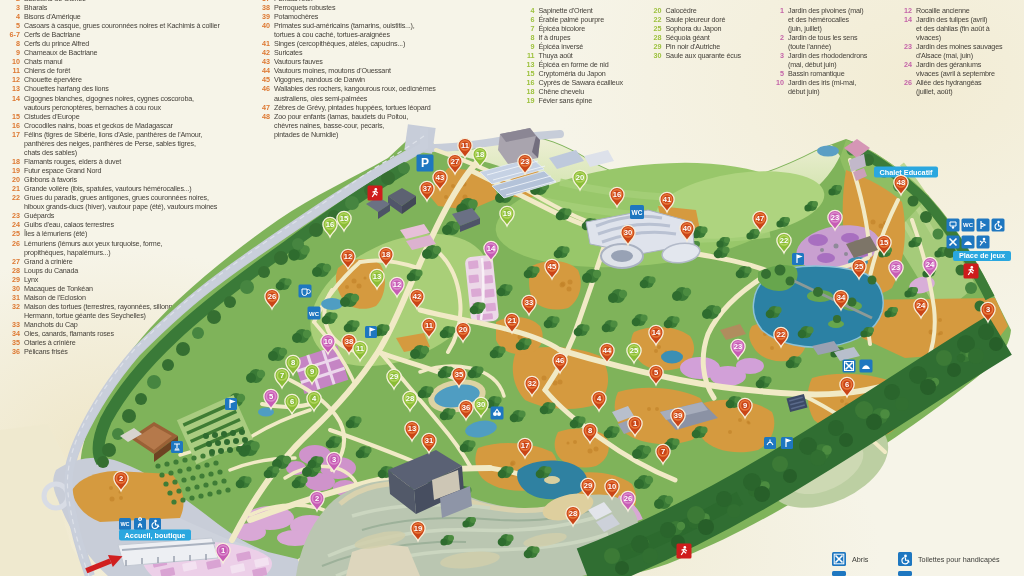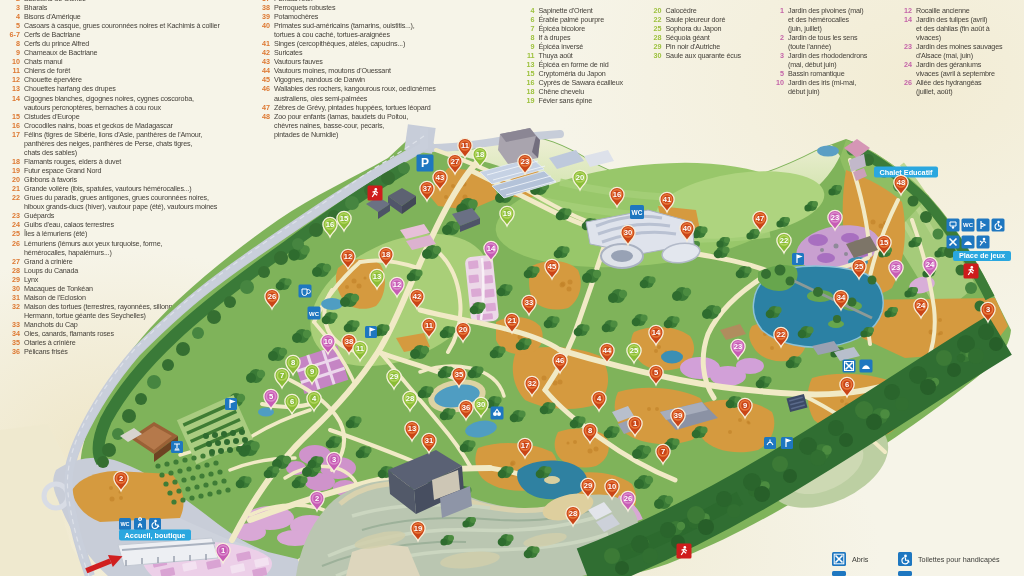--- a/index.html
+++ b/index.html
@@ -62,21 +62,21 @@
 <div class="r">
         <i>11</i>
         <span>Chiens de forêt</span>
       </div>
 <div class="r">
         <i>12</i>
         <span>Chouette épervière</span>
       </div>
 <div class="r">
         <i>13</i>
-        <span>Chouettes harfang des drupes</span>
+        <span>Chouettes harfang des lions</span>
       </div>
 <div class="r">
         <i>14</i>
         <span>Cigognes blanches, cigognes noires, cygnes coscoroba,</span>
       </div>
 <div class="r">
         <i></i>
         <span>vautours percnoptères, bernaches à cou roux</span>
       </div>
 <div class="r">
@@ -86,21 +86,21 @@
 <div class="r">
         <i>16</i>
         <span>Crocodiles nains, boas et geckos de Madagascar</span>
       </div>
 <div class="r">
         <i>17</i>
         <span>Félins (tigres de Sibérie, lions d'Asie, panthères de l'Amour,</span>
       </div>
 <div class="r">
         <i></i>
-        <span>panthères des neiges, panthères de Perse, chats tigres,</span>
+        <span>panthères des neiges, panthères de Perse, sables tigres,</span>
       </div>
 <div class="r">
         <i></i>
         <span>chats des sables)</span>
       </div>
 <div class="r">
         <i>18</i>
         <span>Flamants rouges,  eiders à duvet</span>
       </div>
 <div class="r">
@@ -134,21 +134,21 @@
 <div class="r">
         <i>25</i>
         <span>Îles à lémuriens (été)</span>
       </div>
 <div class="r">
         <i>26</i>
         <span>Lémuriens (lémurs aux yeux turquoise, forme,</span>
       </div>
 <div class="r">
         <i></i>
-        <span>hémérocalles, hapalémurs...)</span>
+        <span>propithèques, hapalémurs...)</span>
       </div>
 <div class="r">
         <i>27</i>
         <span>Grand à crinière</span>
       </div>
 <div class="r">
         <i>28</i>
         <span>Loups du Canada</span>
       </div>
 <div class="r">

